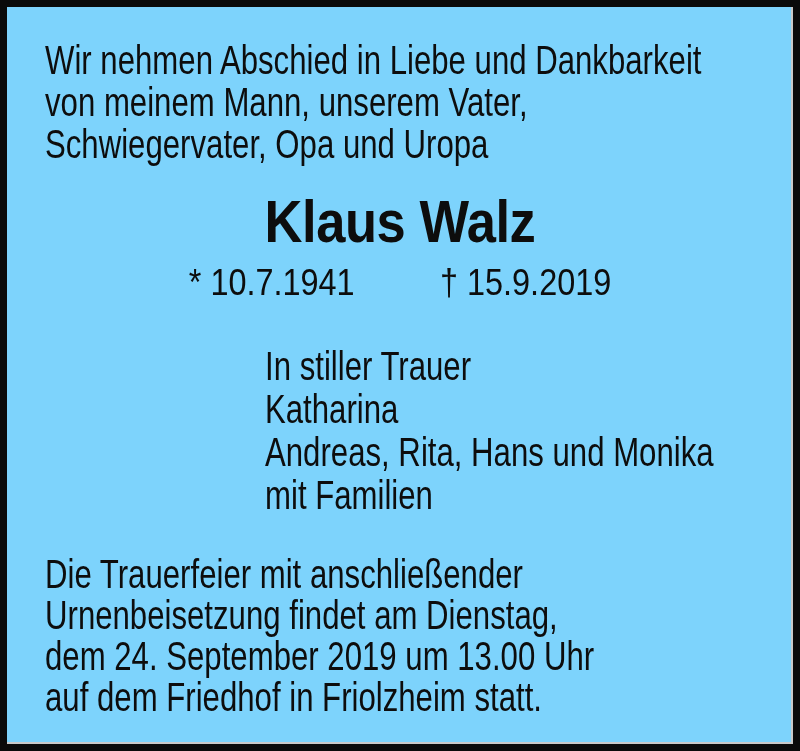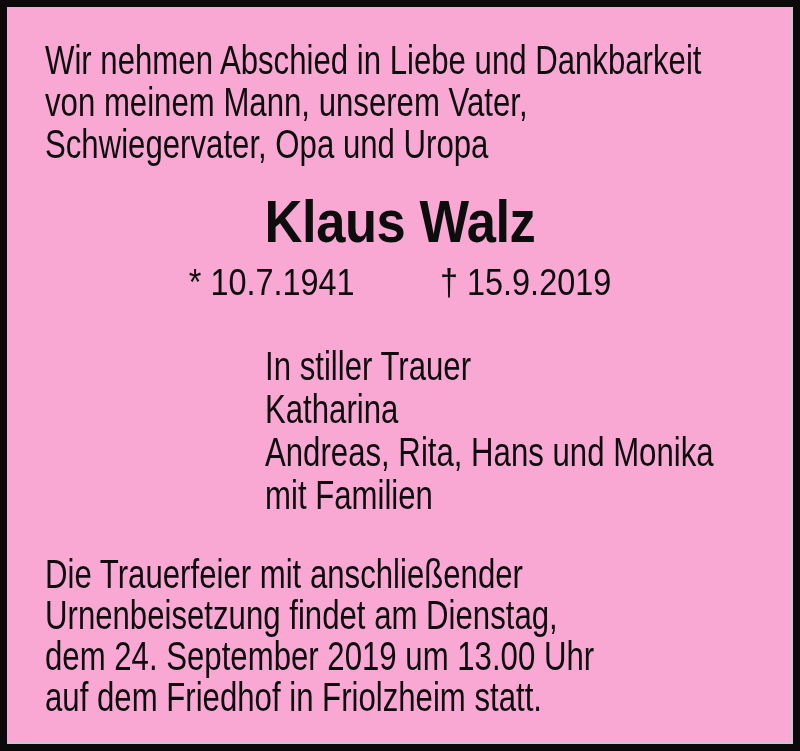--- a/index.html
+++ b/index.html
@@ -6,21 +6,21 @@
     margin: 0;
     padding: 0;
     background: #000000;
   }
   .page {
     position: relative;
     width: 800px;
     height: 751px;
     box-sizing: border-box;
     border: 7px solid #0a0a0a;
-    background: #f9a8d4;
+    background: #7dd3fc;
     overflow: hidden;
     font-family: "Liberation Sans", "DejaVu Sans", sans-serif;
     color: #0d0d0d;
     box-shadow: inset -2px -2px 0 #c9c9c9;
   }
   .block {
     position: absolute;
     white-space: nowrap;
   }
   .opening {

